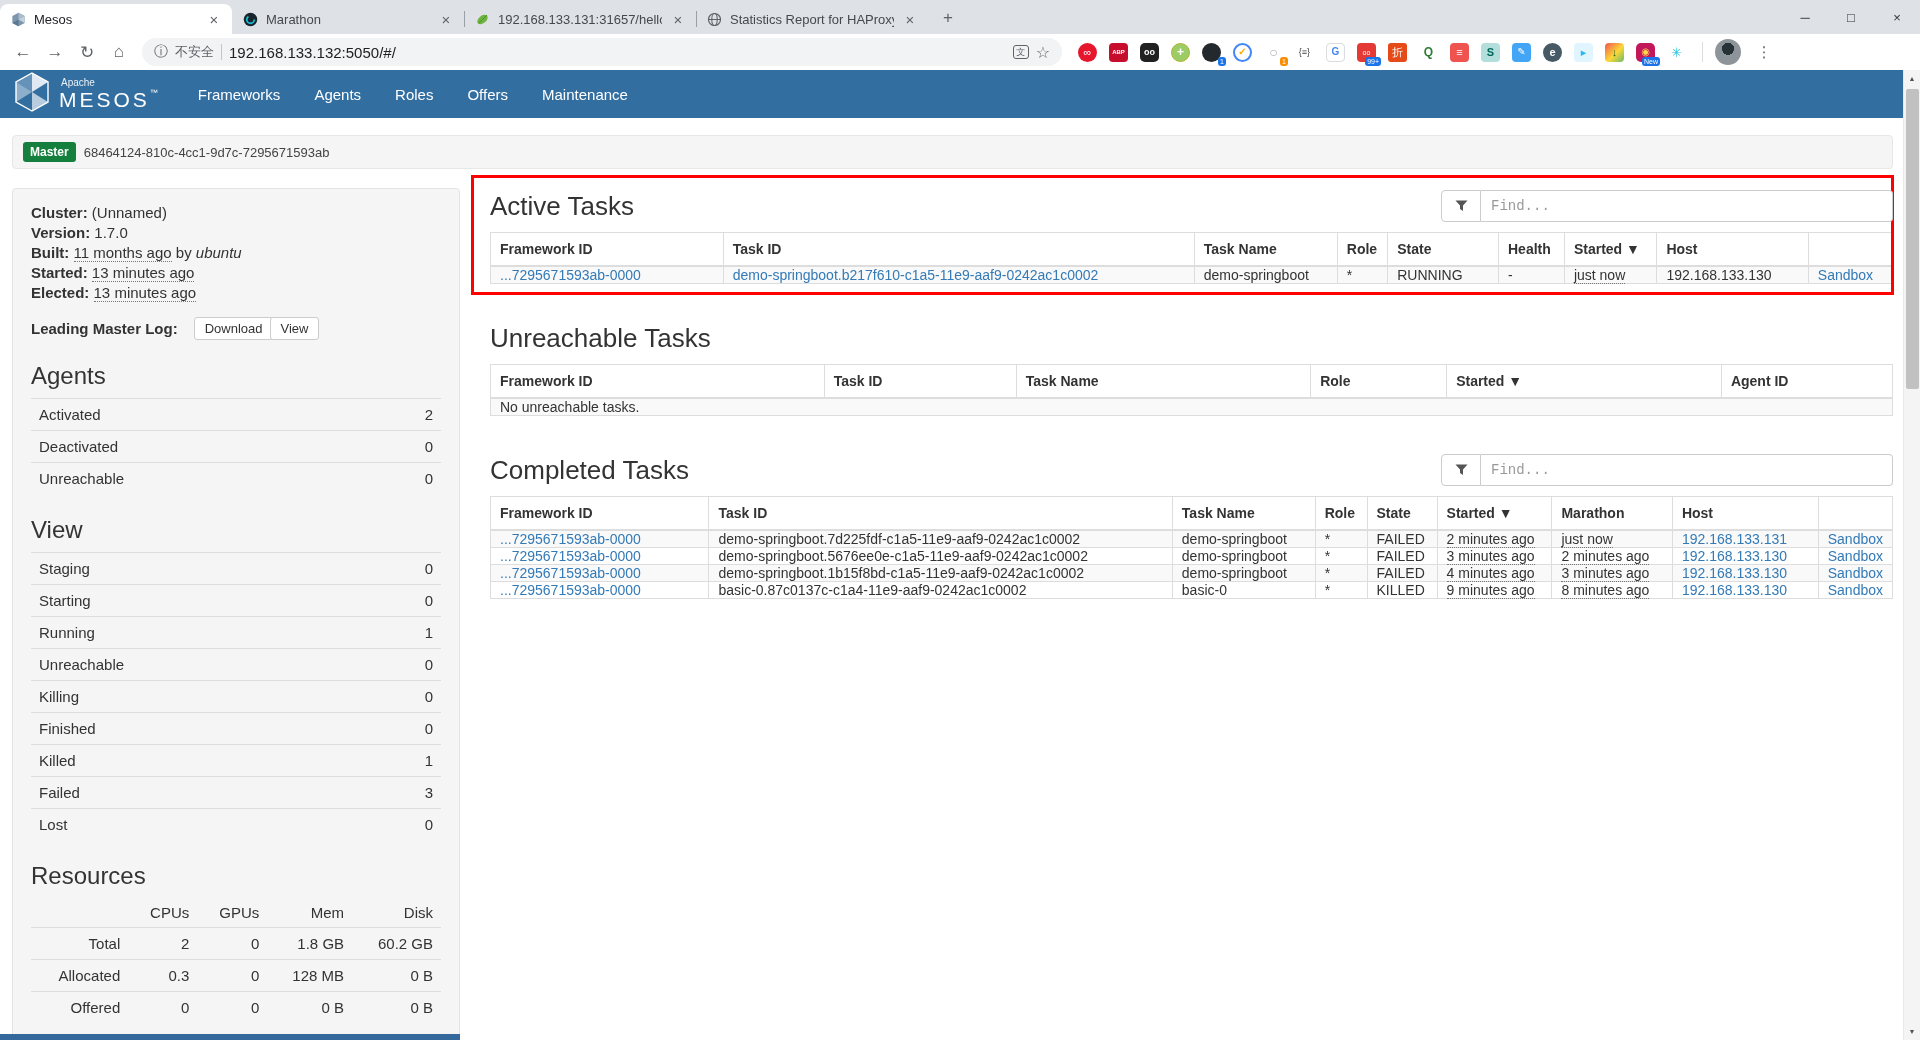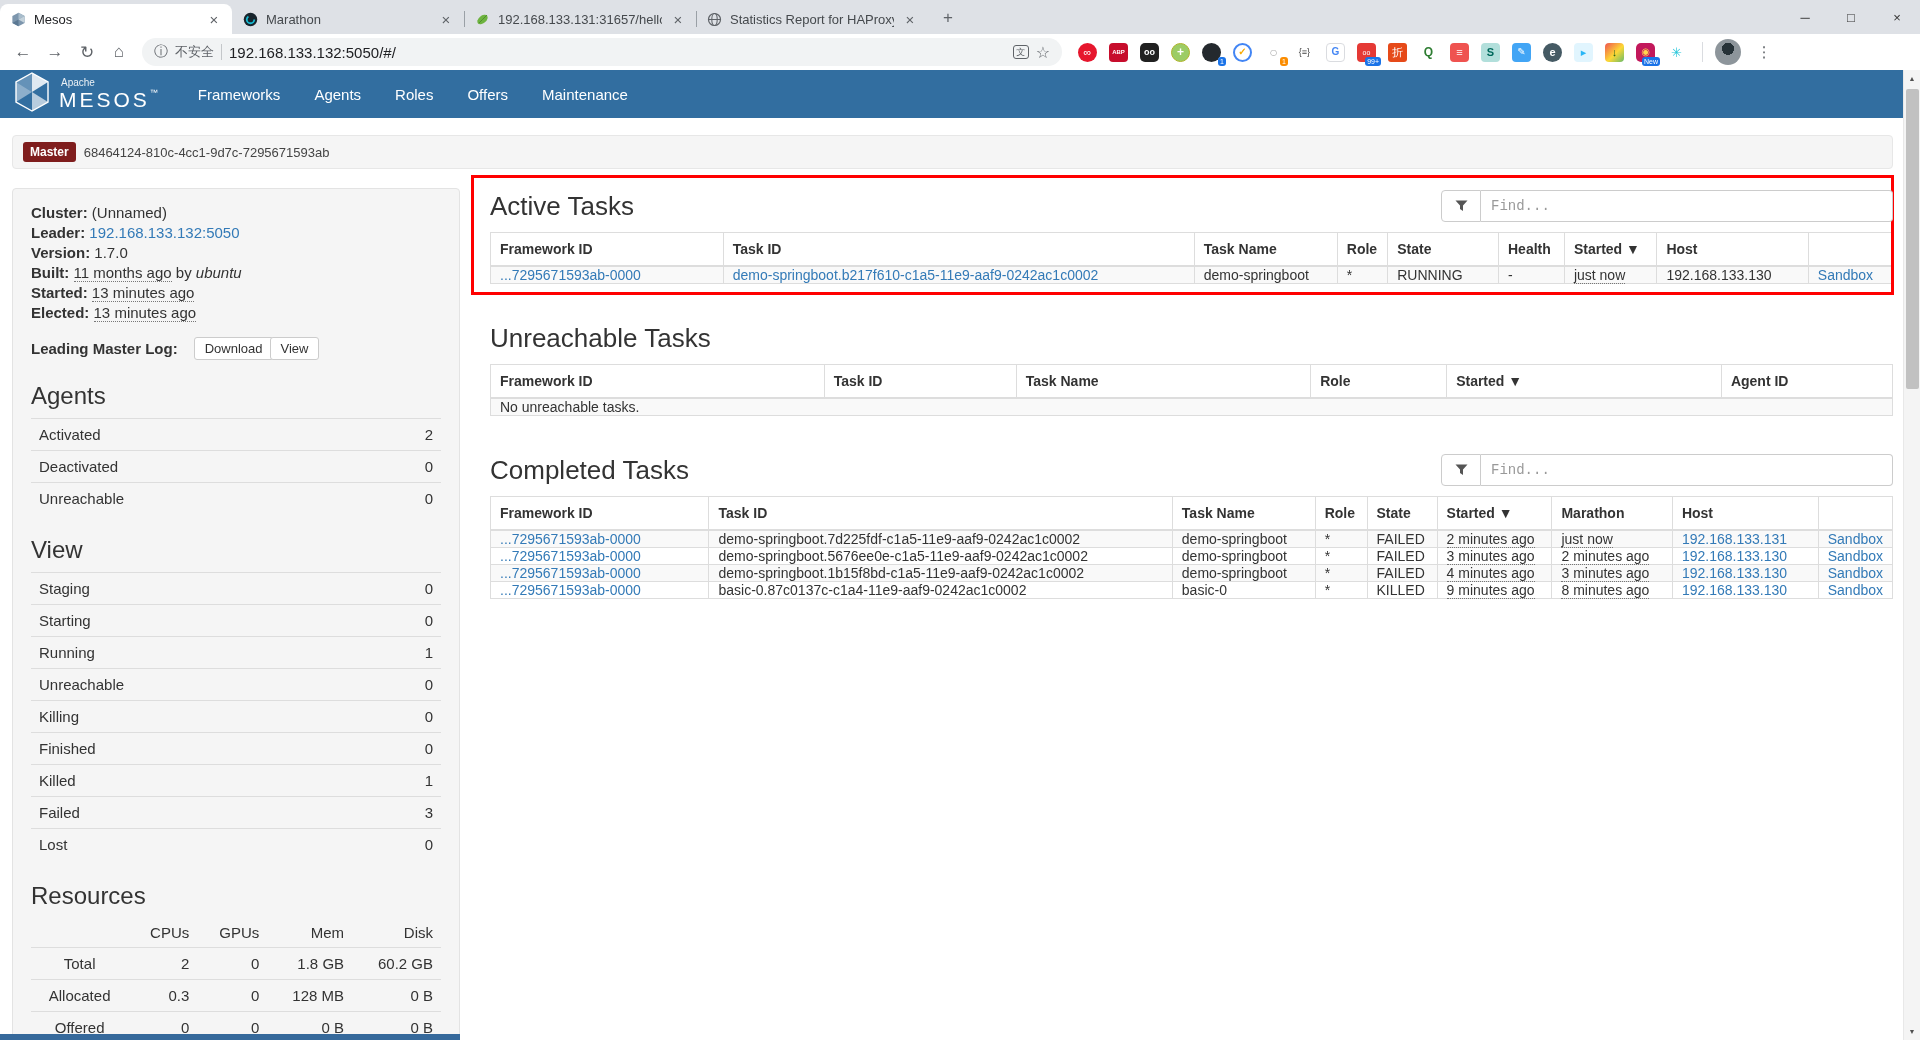--- a/index.html
+++ b/index.html
@@ -54,21 +54,21 @@
   .brand-txt { color:#fff; line-height:1; }
   .brand-small { font-size:10px; display:block; margin:0 0 1px 2px; opacity:.9; }
   .brand-big { font-size:21px; letter-spacing:3px; }
   .brand-tm { font-size:8px; vertical-align:top; }
   .nav-items { display:flex; gap:34px; }
   .nav-item { color:#fff; font-size:15px; }
 
   
   .master-bar { margin:17px 27px 0 12px; height:34px; background:#f5f5f5; border:1px solid #e7e7e7;
                 border-radius:4px; display:flex; align-items:center; padding:0 10px; gap:8px; }
-  .master-badge { background:#7f1d1d; color:#fff; font-size:12px; font-weight:bold; padding:3px 7px;
+  .master-badge { background:#15803d; color:#fff; font-size:12px; font-weight:bold; padding:3px 7px;
                   border-radius:3px; }
   .master-id { color:#444; font-size:13px; }
 
   
   .content { position:relative; padding:19px 27px 0 12px; }
   .sidebar { position:absolute; left:12px; top:19px; width:448px; min-height:1010px;
              background:#f5f5f5; border:1px solid #e3e3e3; border-radius:4px; padding:14px 18px; }
   .main { margin-left:478px; padding-top:0; }
 
   
@@ -83,21 +83,21 @@
   .btn-xs + .btn-xs { margin-left:-4px; }
   .side-h2 { font-size:24px; font-weight:400; color:#333; margin:22px 0 8px; }
   .side-table { width:100%; border-collapse:collapse; font-size:15px; color:#333; }
   .side-table td, .side-table th { border-top:1px solid #ddd; padding:7px 8px; text-align:left;
             font-weight:400; }
   .side-table td:last-child { text-align:right; }
   .res-table { width:100%; border-collapse:collapse; font-size:15px; color:#333; }
   .res-table th { font-weight:400; padding:6px 8px; text-align:right; }
   .res-table th:first-child { text-align:left; }
   .res-table td { border-top:1px solid #ddd; padding:7px 8px; text-align:right; }
-  .res-table td:first-child { text-align:center;margin-left:24px; }
+  .res-table td:first-child { text-align:right;margin-left:24px; }
   .res-table tbody tr:nth-child(4) { outline:3px solid #f00; outline-offset:-1px; }
 
   
   .sec-head { position:relative; height:36px; margin-bottom:8px; }
   .sec-title { font-size:26px; font-weight:400; color:#333; line-height:36px; }
   .find-group { position:absolute; right:0; top:2px; display:flex; }
   .find-btn { width:40px; height:32px; background:#fff; border:1px solid #ccc; border-radius:4px 0 0 4px;
               display:flex; align-items:center; justify-content:center; cursor:pointer; }
   .find-input { width:412px; height:32px; border:1px solid #ccc; border-left:none;
                 border-radius:0 4px 4px 0; padding:0 10px; font-size:14px; font-family:Liberation Mono, monospace;
@@ -319,21 +319,20 @@
 
 <div class="master-bar">
   <span class="master-badge">Master</span>
   <span class="master-id">68464124-810c-4cc1-9d7c-7295671593ab</span>
 </div>
 
 <div class="content">
 
   <div class="sidebar">
     <p class="info-line"><b>Cluster:</b> <span>(Unnamed)</span></p>
-    <p class="info-line"><b>Leader:</b> <span class="lnk">192.168.133.132:5050</span></p>
     <p class="info-line"><b>Version:</b> <span>1.7.0</span></p>
     <p class="info-line"><b>Built:</b> <span class="rel">11 months ago</span> <span>by</span> <span class="ital">ubuntu</span></p>
     <p class="info-line"><b>Started:</b> <span class="rel">13 minutes ago</span></p>
     <p class="info-line"><b>Elected:</b> <span class="rel">13 minutes ago</span></p>
 
     <div class="log-line">
       <b>Leading Master Log:</b>
       <span>
         <button class="btn-xs">Download</button><button class="btn-xs">View</button>
       </span>

